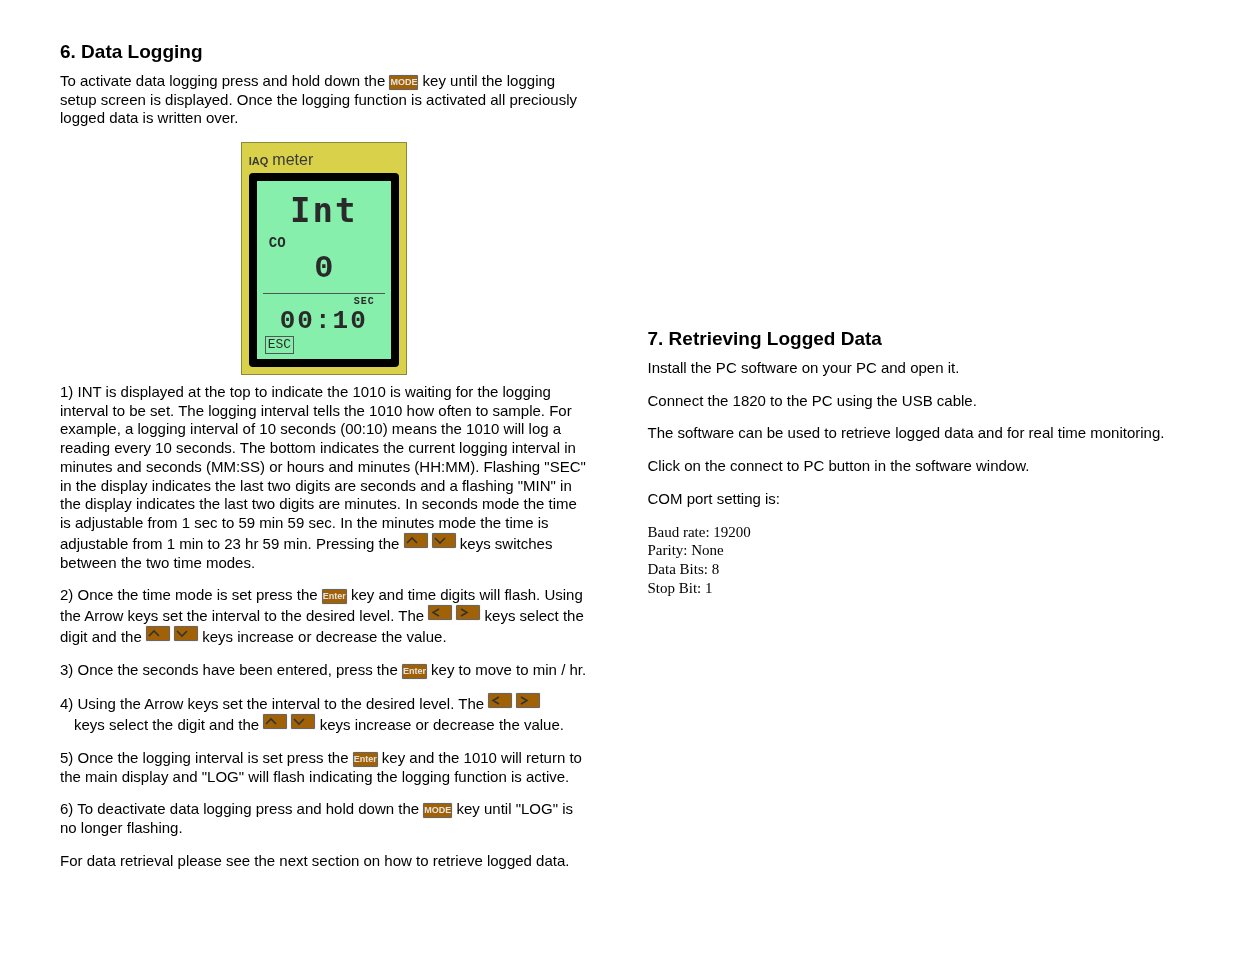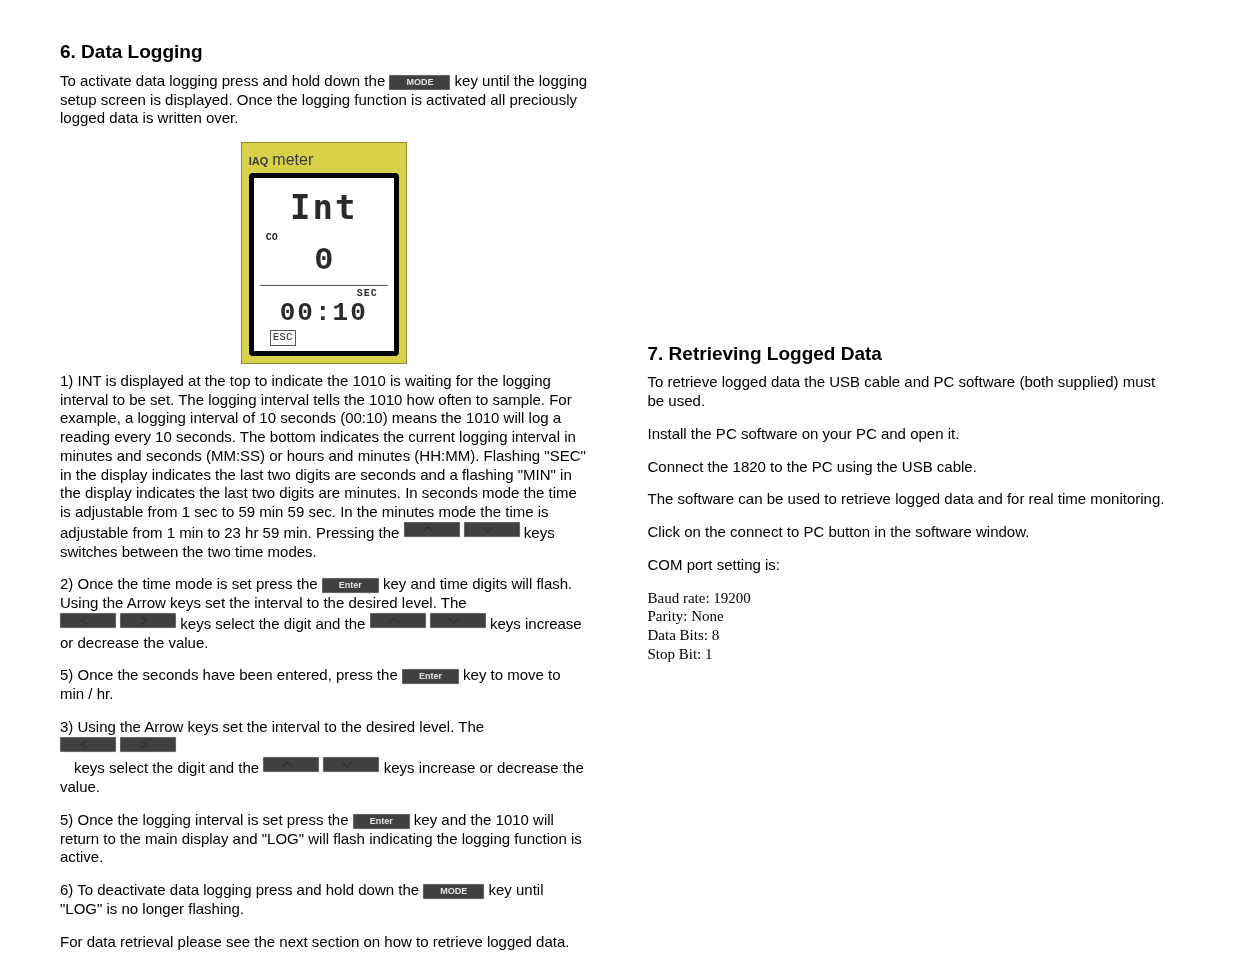--- a/index.html
+++ b/index.html
@@ -34,26 +34,26 @@
     font-family: Liberation Serif, serif;
   }
   .step {
     margin: 0 0 14px 0;
   }
   .sub {
     margin-left: 14px;
   }
   .btn {
     display: inline-block;
-    background: #404040;
+    background: #a16207;
     color: #e4e4e4;
     font-family: Arial;
     font-size: 9px;
     font-weight: bold;
-    padding: 2px 16px;
+    padding: 2px 0;
     border: 1px solid #666;
     border-radius: 1px;
     vertical-align: 1px;
     min-width: 22px;
     text-align: center;
     line-height: 1;
     box-shadow: 0 0 1px rgba(0,0,0,.4);
   }
   .btn svg { display:block; }
   .btn-pair {
@@ -69,38 +69,38 @@
   }
   .device-label {
     font-family: Arial;
     font-size: 11px;
     font-weight: bold;
     color: #3a3a3a;
     margin-bottom: 3px;
   }
   .device-label .thin { font-weight: normal; font-size:16px; margin-left:4px;}
   .lcd {
-    background: #ffffff;
-    border: 5px solid #000000;
+    background: #86efac;
+    border: 8px solid #000000;
     border-radius: 4px;
     padding: 6px 6px 4px;
     font-family: 'Courier New', monospace;
     color: #2a2a2a;
   }
   .lcd-row1 {
     font-family: 'Segment7', monospace;
     font-size: 34px;
     font-weight: bold;
     text-align: center;
     letter-spacing: 2px;
     line-height: 1;
     padding: 6px 0 8px;
   }
   .lcd-co {
-    font-size: 10px;
+    font-size: 14px;
     font-weight: bold;
     padding-left: 6px;
   }
   .lcd-row2 {
     font-size: 32px;
     font-weight: bold;
     text-align: center;
     line-height: 1;
     padding: 0 0 6px;
   }
@@ -117,25 +117,25 @@
   }
   .lcd-row3 {
     font-size: 26px;
     font-weight: bold;
     text-align: center;
     letter-spacing: 2px;
     line-height: 1;
     padding-bottom: 2px;
   }
   .lcd-esc {
-    font-size: 11px;
+    font-size: 13px;
     border:1px solid #555;
     display:inline-block;
     padding:0 2px;
-    margin-left:10px;
+    margin-left:2px;
   }
 </style>
 </head>
 <body>
 
 <div class="columns">
 
   <div class="col">
     <h2>6. Data Logging</h2>
 
@@ -191,27 +191,27 @@
               <path d="M2 7 L7 2 L12 7" fill="none" stroke="#333" stroke-width="1.6"></path>
             </svg></span>
         <span class="btn"><svg width="14" height="9" viewBox="0 0 14 9">
               <path d="M2 2 L7 7 L12 2" fill="none" stroke="#333" stroke-width="1.6"></path>
             </svg></span>
       </span>
       <span> keys increase or decrease the value.</span>
     </p>
 
     <p class="step">
-      <span>5) Once the seconds have been entered, press the </span>
+      <span>3) Once the seconds have been entered, press the </span>
       <span class="btn">Enter</span>
       <span> key to move to min / hr.</span>
     </p>
 
     <p class="step">
-      <span>3) Using the Arrow keys set the interval to the desired level. The </span>
+      <span>4) Using the Arrow keys set the interval to the desired level. The </span>
       <span class="btn-pair">
         <span class="btn"><svg width="14" height="9" viewBox="0 0 14 9">
               <path d="M10 1 L4 4.5 L10 8" fill="none" stroke="#333" stroke-width="1.6"></path>
             </svg></span>
         <span class="btn"><svg width="14" height="9" viewBox="0 0 14 9">
               <path d="M4 1 L10 4.5 L4 8" fill="none" stroke="#333" stroke-width="1.6"></path>
             </svg></span>
       </span><br>
       <span class="sub"> keys select the digit and the </span>
       <span class="btn-pair">
@@ -235,21 +235,20 @@
       <span>6) To deactivate data logging press and hold down the </span>
       <span class="btn">MODE</span>
       <span> key until "LOG" is no longer flashing.</span>
     </p>
 
     <p class="step">For data retrieval please see the next section on how to retrieve logged data.</p>
   </div>
 
   <div class="col">
     <h2>7. Retrieving Logged Data</h2>
-    <p>To retrieve logged data the USB cable and PC software (both supplied) must be used.</p>
     <p>Install the PC software on your PC and open it.</p>
     <p>Connect the 1820 to the PC using the USB cable.</p>
     <p>The software can be used to retrieve logged data and for real time monitoring.</p>
     <p>Click on the connect to PC button in the software window.</p>
     <p>COM port setting is:</p>
     <div class="tight">
       <p>Baud rate: 19200</p>
       <p>Parity: None</p>
       <p>Data Bits: 8</p>
       <p>Stop Bit: 1</p>

